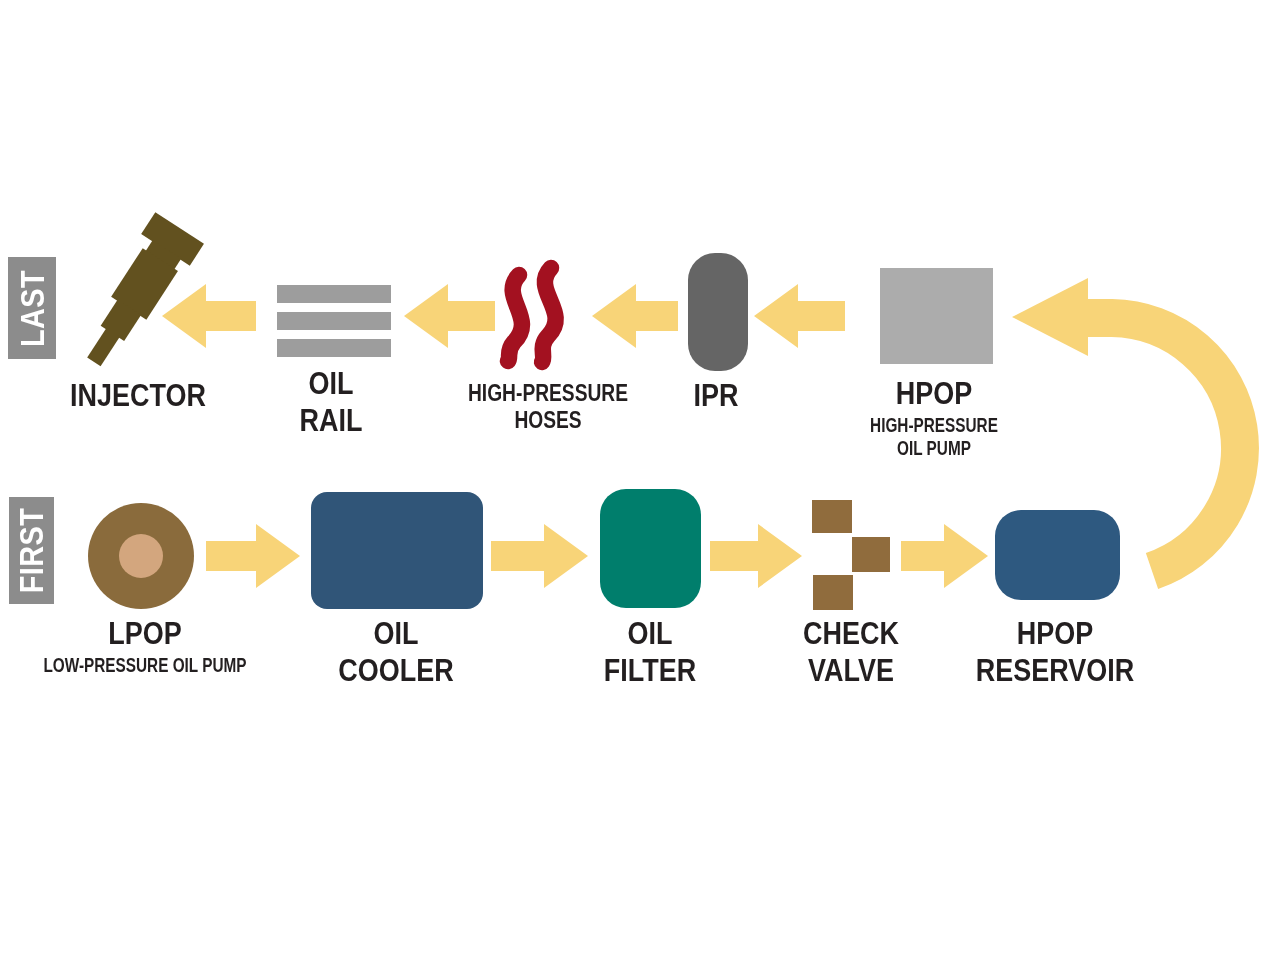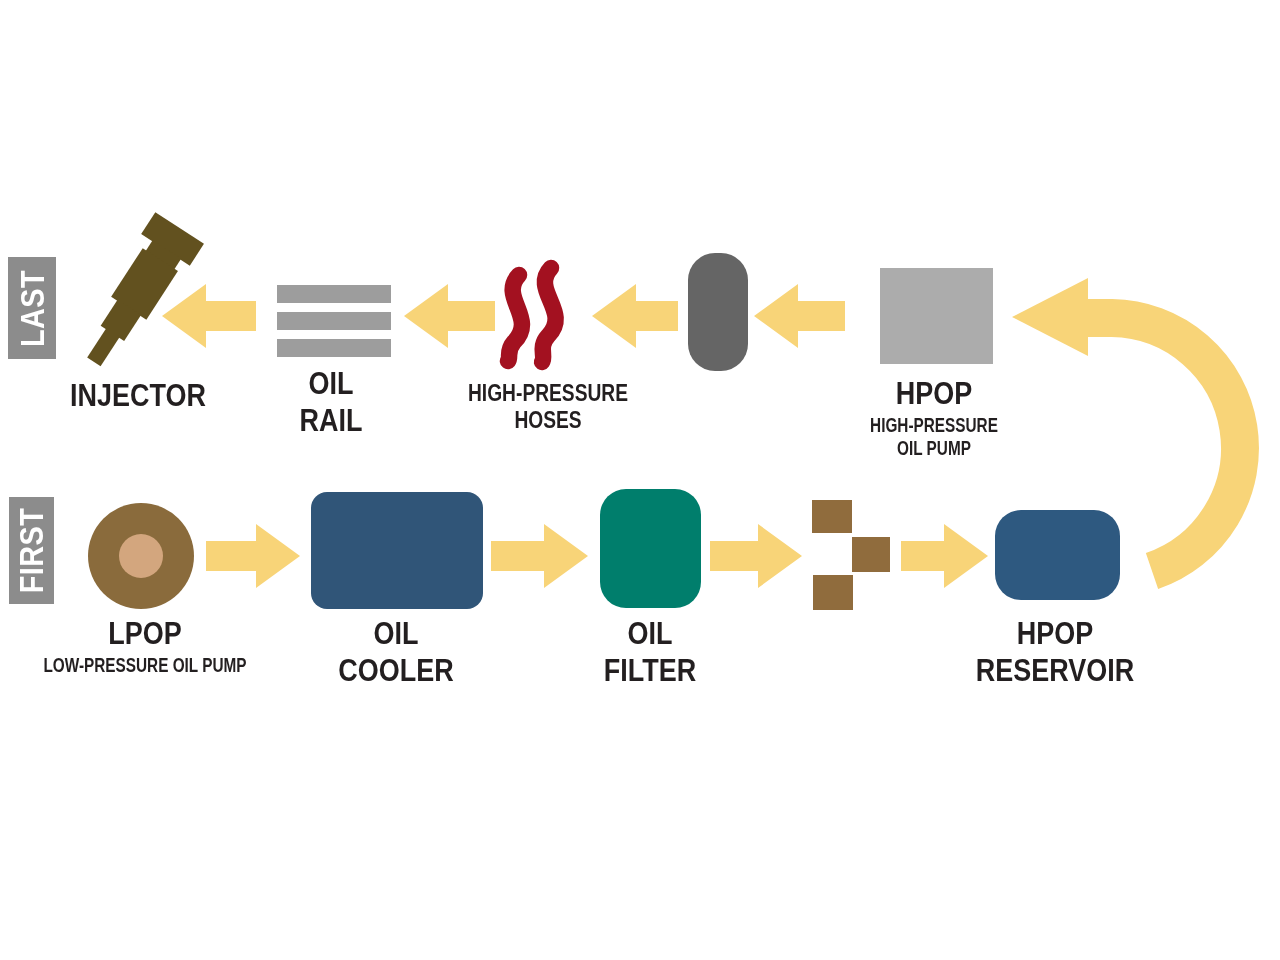--- a/index.html
+++ b/index.html
@@ -135,20 +135,23 @@
   <div class="lbl" style="left:131px; top:365px;">
     <span class="ln">OIL</span>
     <span class="ln">RAIL</span>
   </div>
 
   <div class="lbl mid" style="left:348px; top:379px;">
     <span class="ln">HIGH-PRESSURE</span>
     <span class="ln">HOSES</span>
   </div>
 
+  <div class="lbl" style="left:516px; top:377px;">
+    <span class="ln">IPR</span>
+  </div>
 
   <div class="lbl" style="left:734px; top:375px;">
     <span class="ln">HPOP</span>
   </div>
   <div class="lbl sub" style="left:734px; top:413px;">
     <span class="ln">HIGH-PRESSURE</span>
     <span class="ln">OIL PUMP</span>
   </div>
 
   <div class="lbl" style="left:-55px; top:615px;">
@@ -161,19 +164,23 @@
   <div class="lbl" style="left:196px; top:615px;">
     <span class="ln">OIL</span>
     <span class="ln">COOLER</span>
   </div>
 
   <div class="lbl" style="left:450px; top:615px;">
     <span class="ln">OIL</span>
     <span class="ln">FILTER</span>
   </div>
 
+  <div class="lbl" style="left:651px; top:615px;">
+    <span class="ln">CHECK</span>
+    <span class="ln">VALVE</span>
+  </div>
 
   <div class="lbl" style="left:855px; top:615px;">
     <span class="ln">HPOP</span>
     <span class="ln">RESERVOIR</span>
   </div>
 
 </div>
 
 </body></html>

